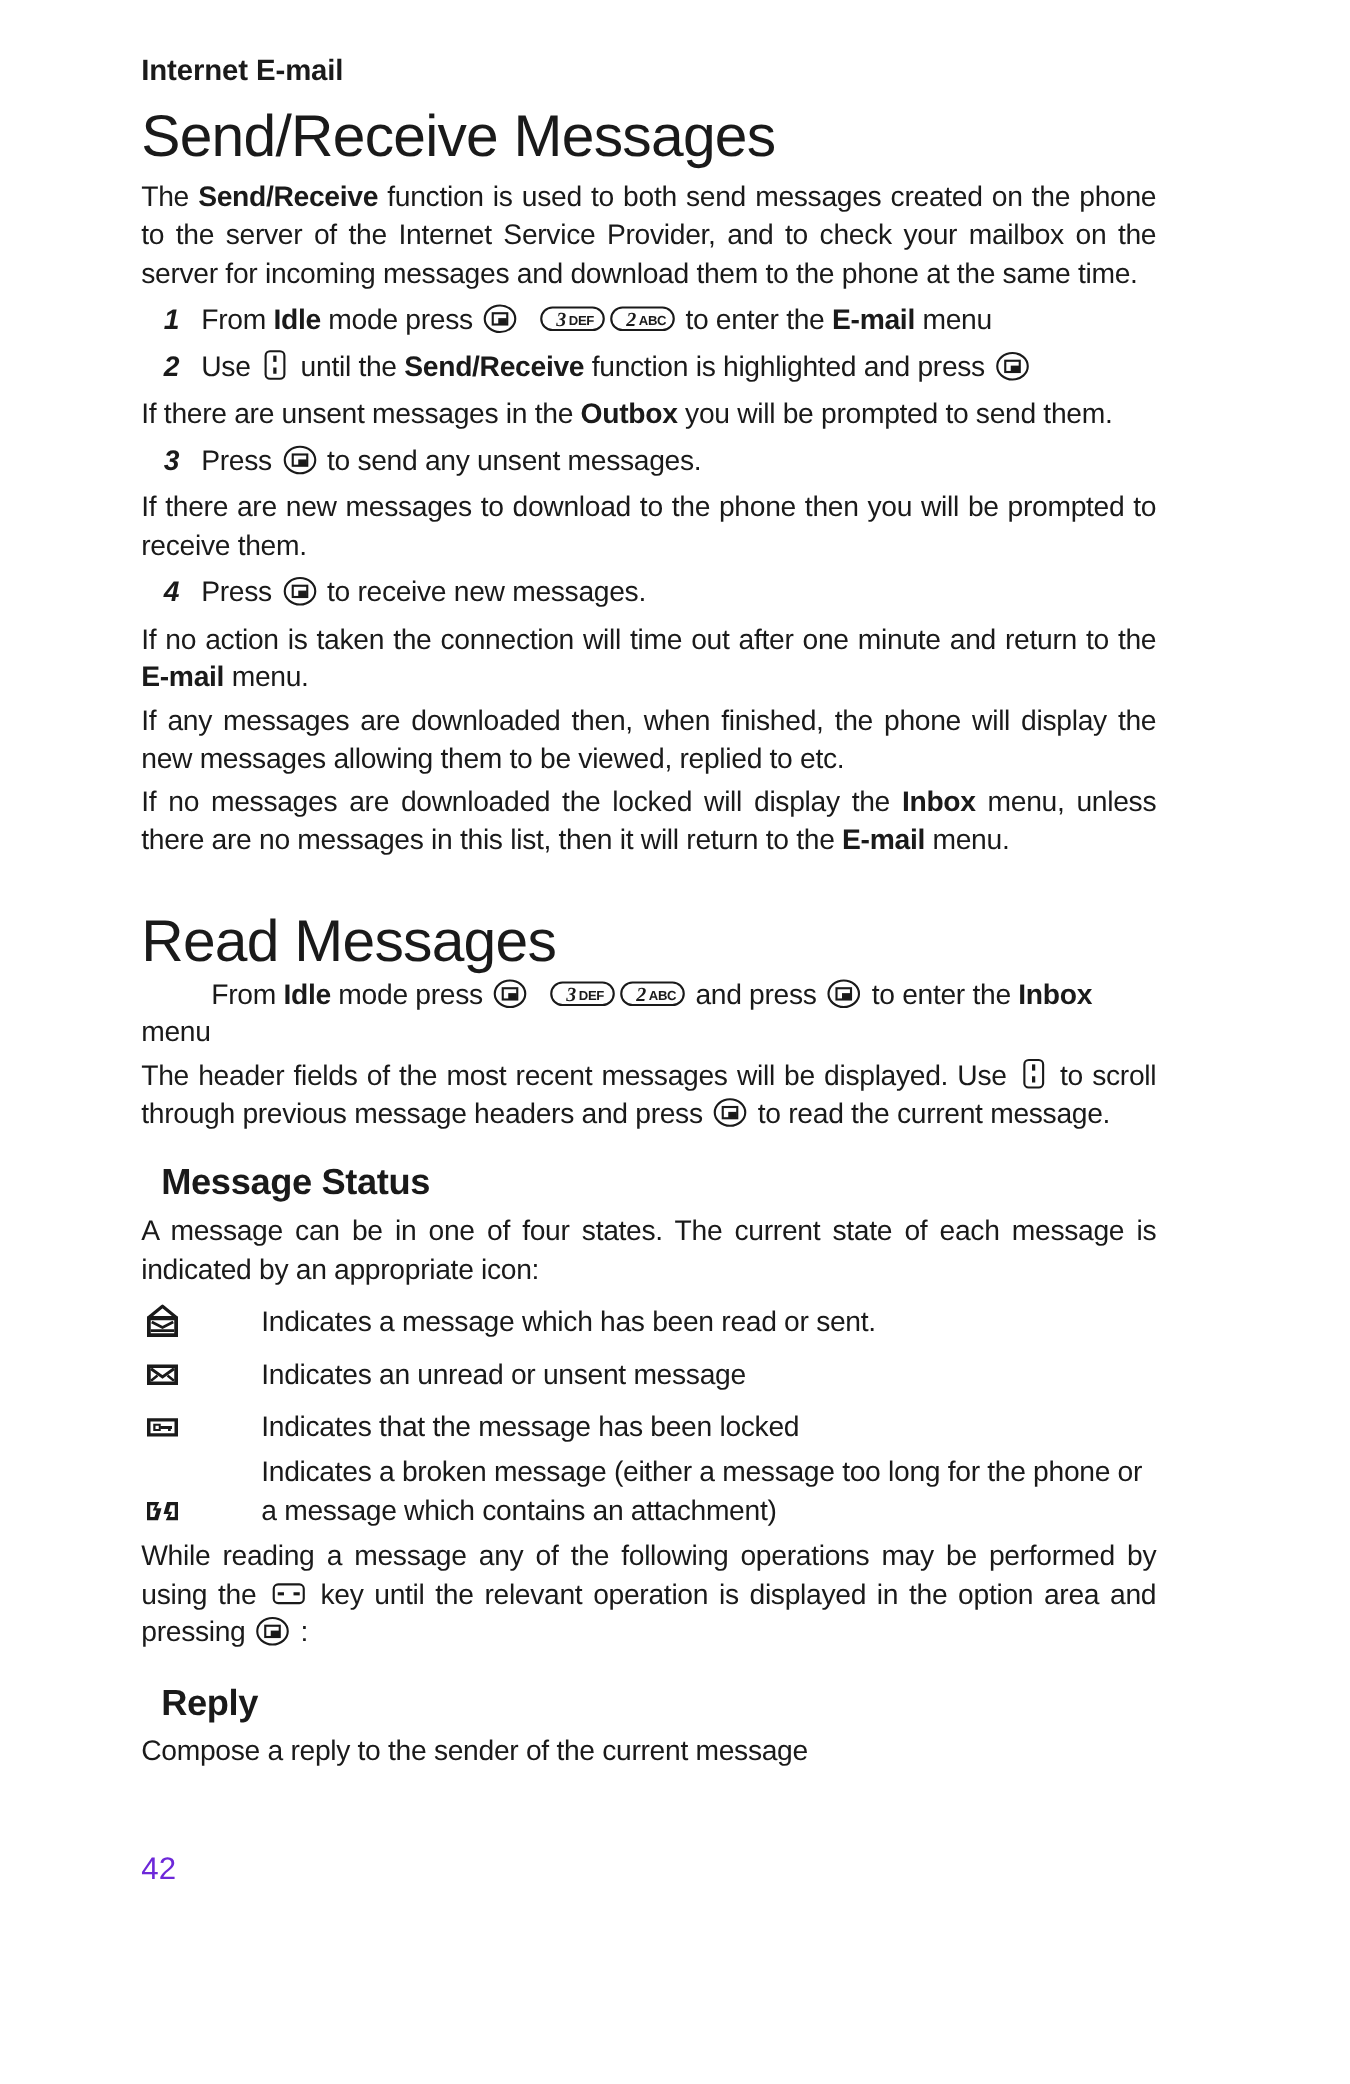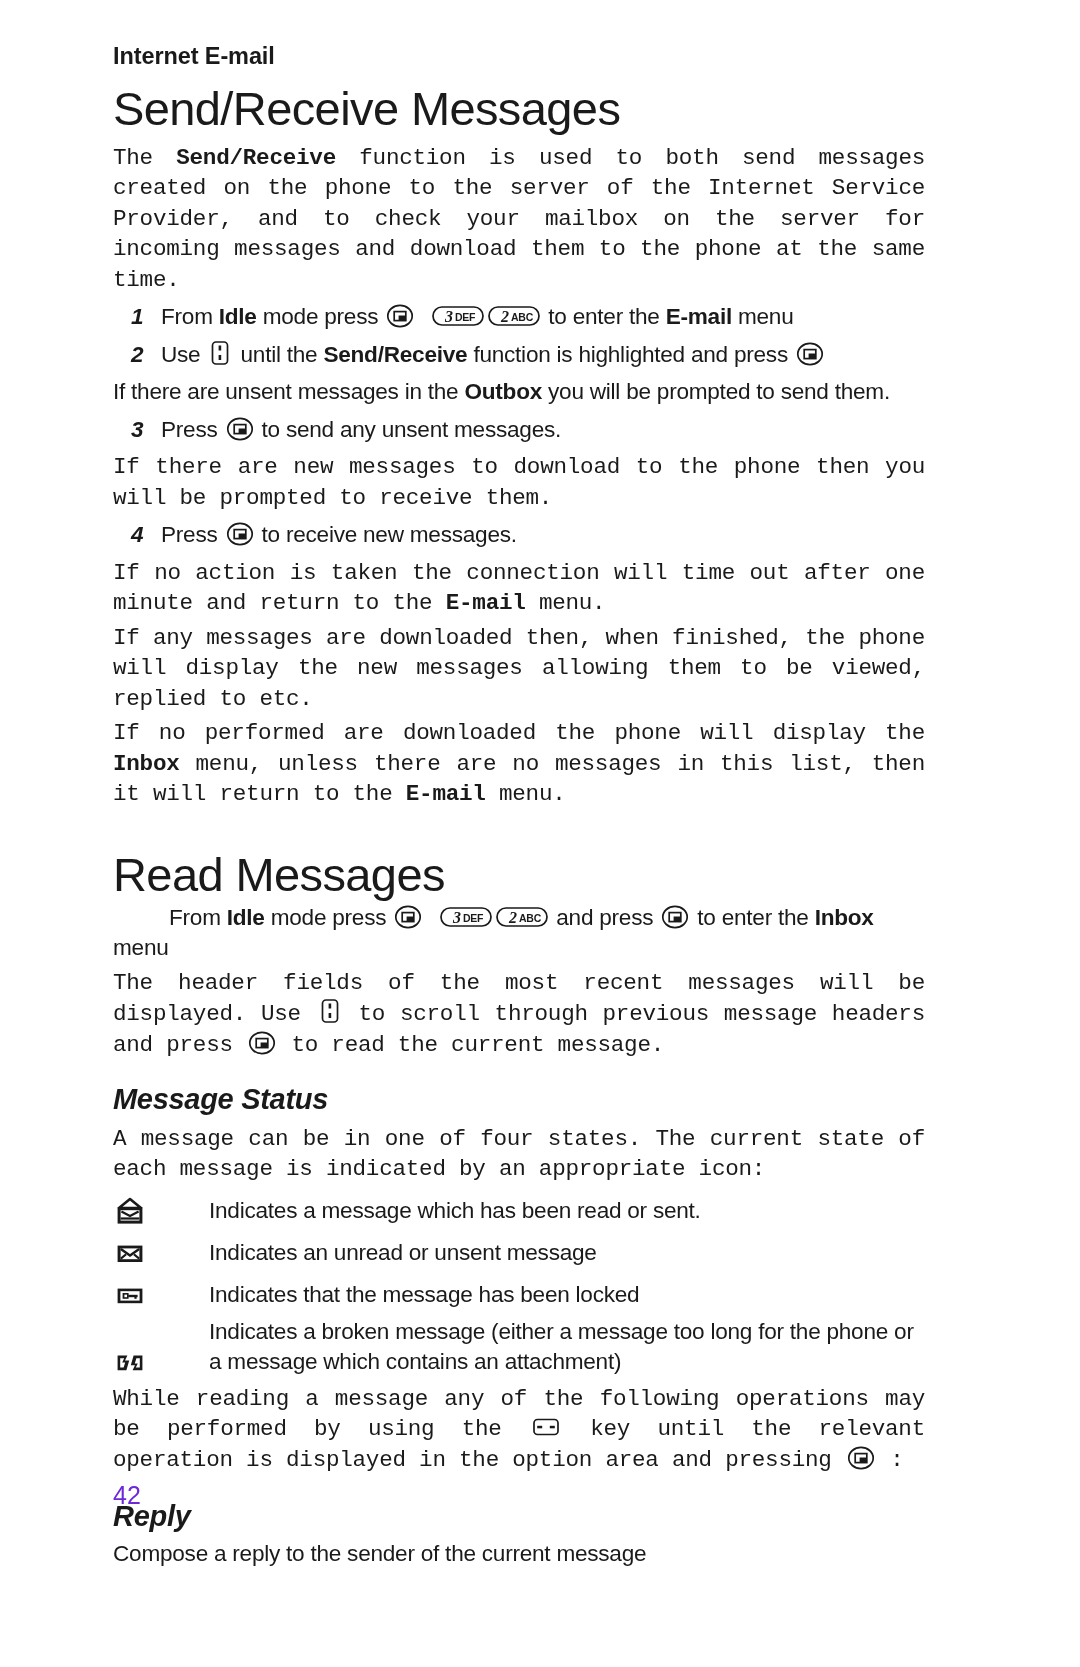--- a/index.html
+++ b/index.html
@@ -38,40 +38,39 @@
     margin: 14px 0 8px 0;
     line-height: 1.08;
   }
   h1.chapter.second {
     margin-top: 40px;
     margin-bottom: 2px;
   }
   h2.sub {
     font-size: 29px;
     font-weight: bold;
-    font-style: italic;
     letter-spacing: -0.3px;
-    margin: 24px 0 8px 0;
+    margin: 24px 0 8px 16px;
     line-height: 1.1;
   }
   h2.sub.reply {
     margin-top: 26px;
     margin-bottom: 6px;
   }
 
   
   p.body {
     font-size: 22.6px;
     line-height: 30.5px;
     margin: 0 0 4px 0;
     letter-spacing: -0.25px;
     font-stretch: semi-condensed;
     transform-origin: left top;
   }
-  p.body.justify { text-align: justify; font-family: Liberation Mono, monospace; }
+  p.body.justify { text-align: justify; }
   p.indent-first { text-indent: 56px; }
   b { font-weight: bold; }
 
   
   .step {
     display: flex;
     align-items: baseline;
     font-size: 22.6px;
     line-height: 30.5px;
     letter-spacing: -0.25px;
@@ -184,21 +183,21 @@
             <ellipse cx="14" cy="12" rx="12.2" ry="10.6" fill="#fff" stroke="#1a1a1a" stroke-width="1.7"></ellipse>
             <rect x="8.2" y="7.6" width="11.6" height="9" fill="#fff" stroke="#1a1a1a" stroke-width="1.7"></rect>
             <rect x="12.6" y="11.5" width="6.8" height="4.8" fill="#1a1a1a"></rect>
           </svg></span><span> to receive new messages.</span></div>
   </div>
 
   <p class="body justify"><span>If no action is taken the connection will time out after one minute and return to the </span><b>E-mail</b><span> menu.</span></p>
 
   <p class="body justify">If any messages are downloaded then, when finished, the phone will display the new messages allowing them to be viewed, replied to etc.</p>
 
-  <p class="body justify"><span>If no performed are downloaded the phone will display the </span><b>Inbox</b><span> menu, unless there are no messages in this list, then it will return to the </span><b>E-mail</b><span> menu.</span></p>
+  <p class="body justify"><span>If no messages are downloaded the locked will display the </span><b>Inbox</b><span> menu, unless there are no messages in this list, then it will return to the </span><b>E-mail</b><span> menu.</span></p>
 
   <h1 class="chapter second">Read Messages</h1>
 
   <p class="body indent-first"><span>From </span><b>Idle</b><span> mode press </span><span class="keyicon"><svg width="28" height="24" viewBox="0 0 28 24">
           <ellipse cx="14" cy="12" rx="12.2" ry="10.6" fill="#fff" stroke="#1a1a1a" stroke-width="1.7"></ellipse>
           <rect x="8.2" y="7.6" width="11.6" height="9" fill="#fff" stroke="#1a1a1a" stroke-width="1.7"></rect>
           <rect x="12.6" y="11.5" width="6.8" height="4.8" fill="#1a1a1a"></rect>
         </svg></span><span style="display:inline-block;width:14px"></span><span class="keyicon"><svg width="52" height="24" viewBox="0 0 52 24">
           <rect x="1" y="3" width="50" height="18" rx="9" ry="9" fill="#fff" stroke="#1a1a1a" stroke-width="1.7"></rect>
           <text x="13" y="18" font-family="Liberation Serif, serif" font-style="italic" font-weight="bold" font-size="16" fill="#1a1a1a">3</text>

